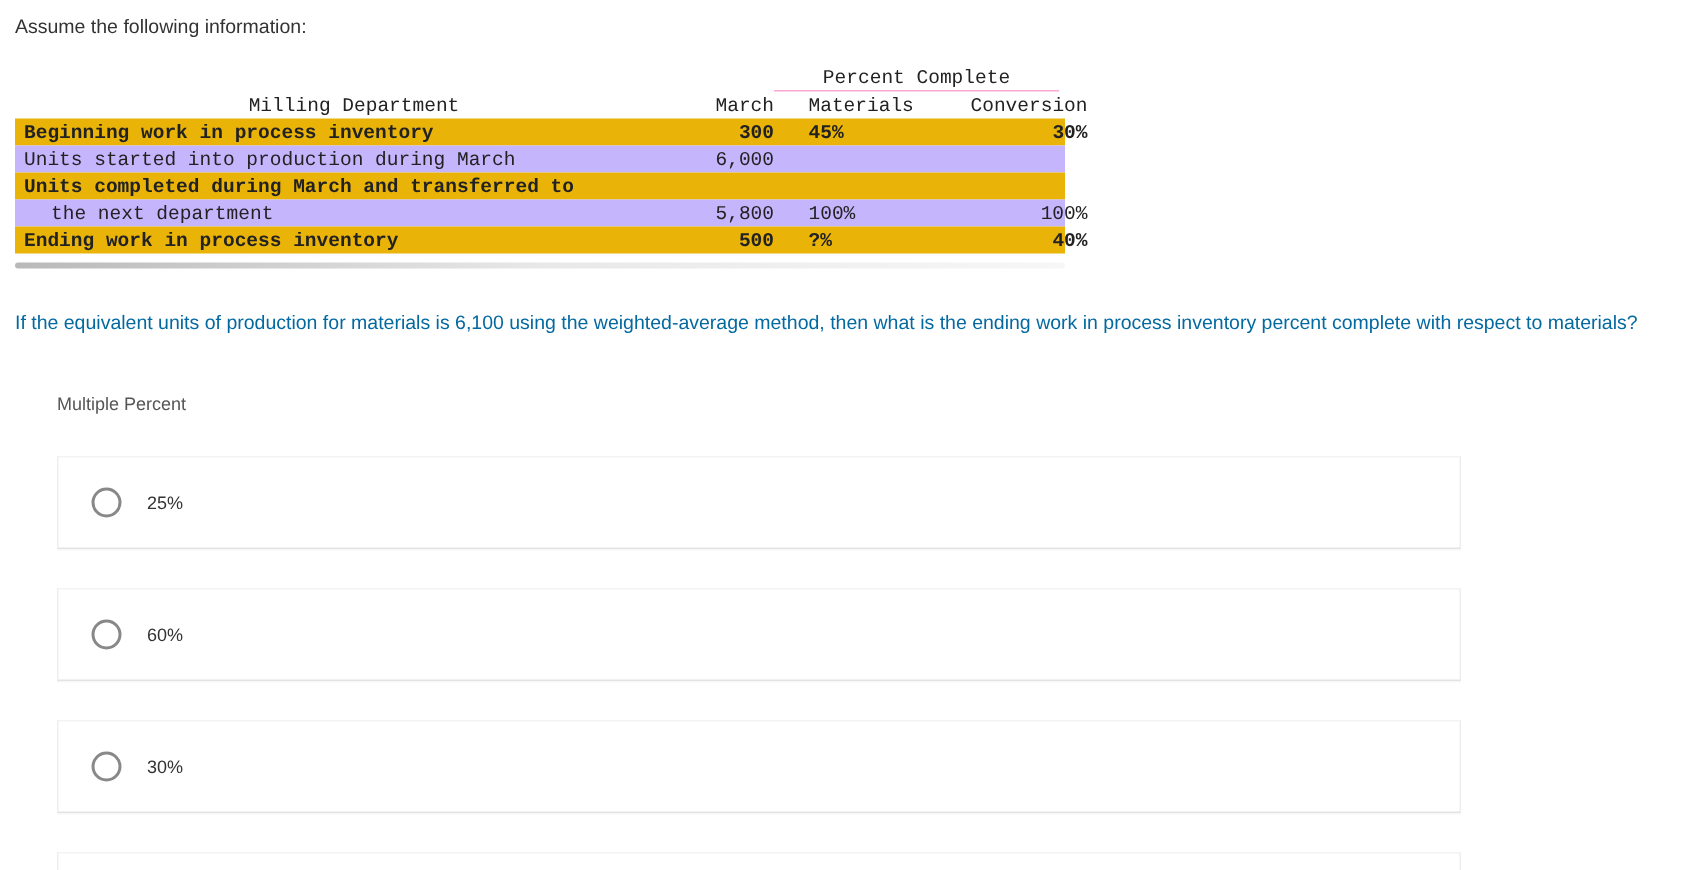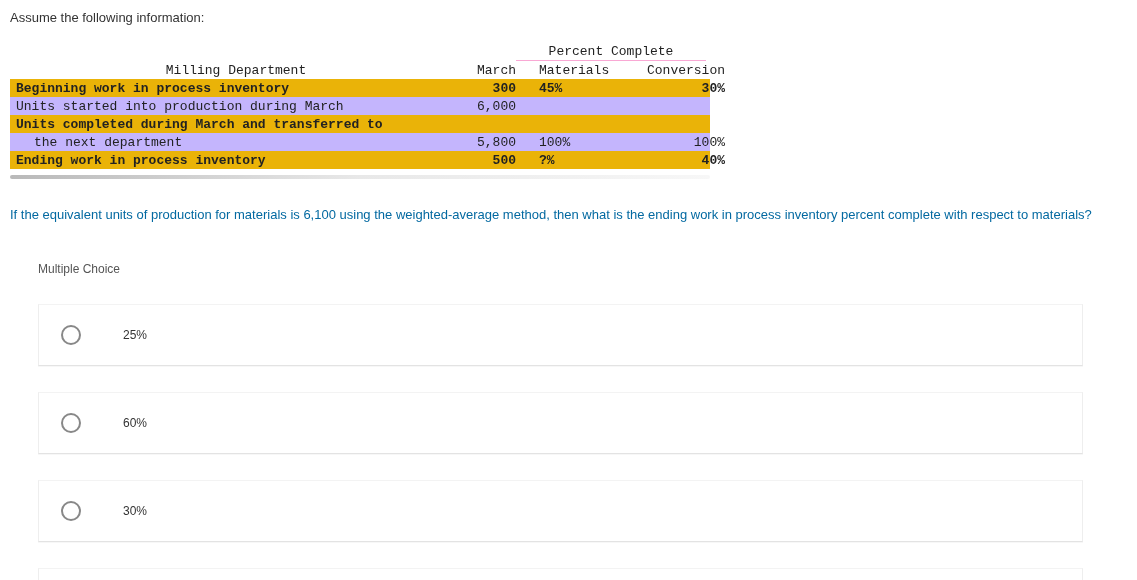--- a/index.html
+++ b/index.html
@@ -58,22 +58,22 @@
   .option {
     background: #fff;
     border: 1px solid #eee;
     border-top-color:#f3f3f3;
     border-bottom-color:#e3e3e3;
     box-shadow: 0 1px 0 rgba(0,0,0,0.03);
     margin: 0 0 26px 0;
     padding: 20px 22px;
     display: flex;
     align-items: center;
-    gap: 42px;
-    width: 1045px;
+    gap: 17px;
+    width: 936px;
   }
   .radio {
     width: 20px;
     height: 20px;
     border: 2px solid #888;
     border-radius: 50%;
     flex: 0 0 20px;
     background: #fff;
   }
   .opt-text { font-size: 12px; color: #333; }
@@ -121,21 +121,21 @@
     <div class="col-mat">?%</div>
     <div class="col-conv">40%</div>
   </div>
 </div>
 
 <div class="rule"></div>
 
 <div class="question">If the equivalent units of production for materials is 6,100 using the weighted-average method, then what is the ending work in process inventory percent complete with respect to materials?</div>
 
 <div class="mc-area">
-  <div class="mc-label">Multiple Choice</div>
+  <div class="mc-label">Multiple Percent</div>
 
   <div class="option">
     <div class="radio"></div>
     <div class="opt-text">25%</div>
   </div>
   <div class="option">
     <div class="radio"></div>
     <div class="opt-text">60%</div>
   </div>
   <div class="option">

